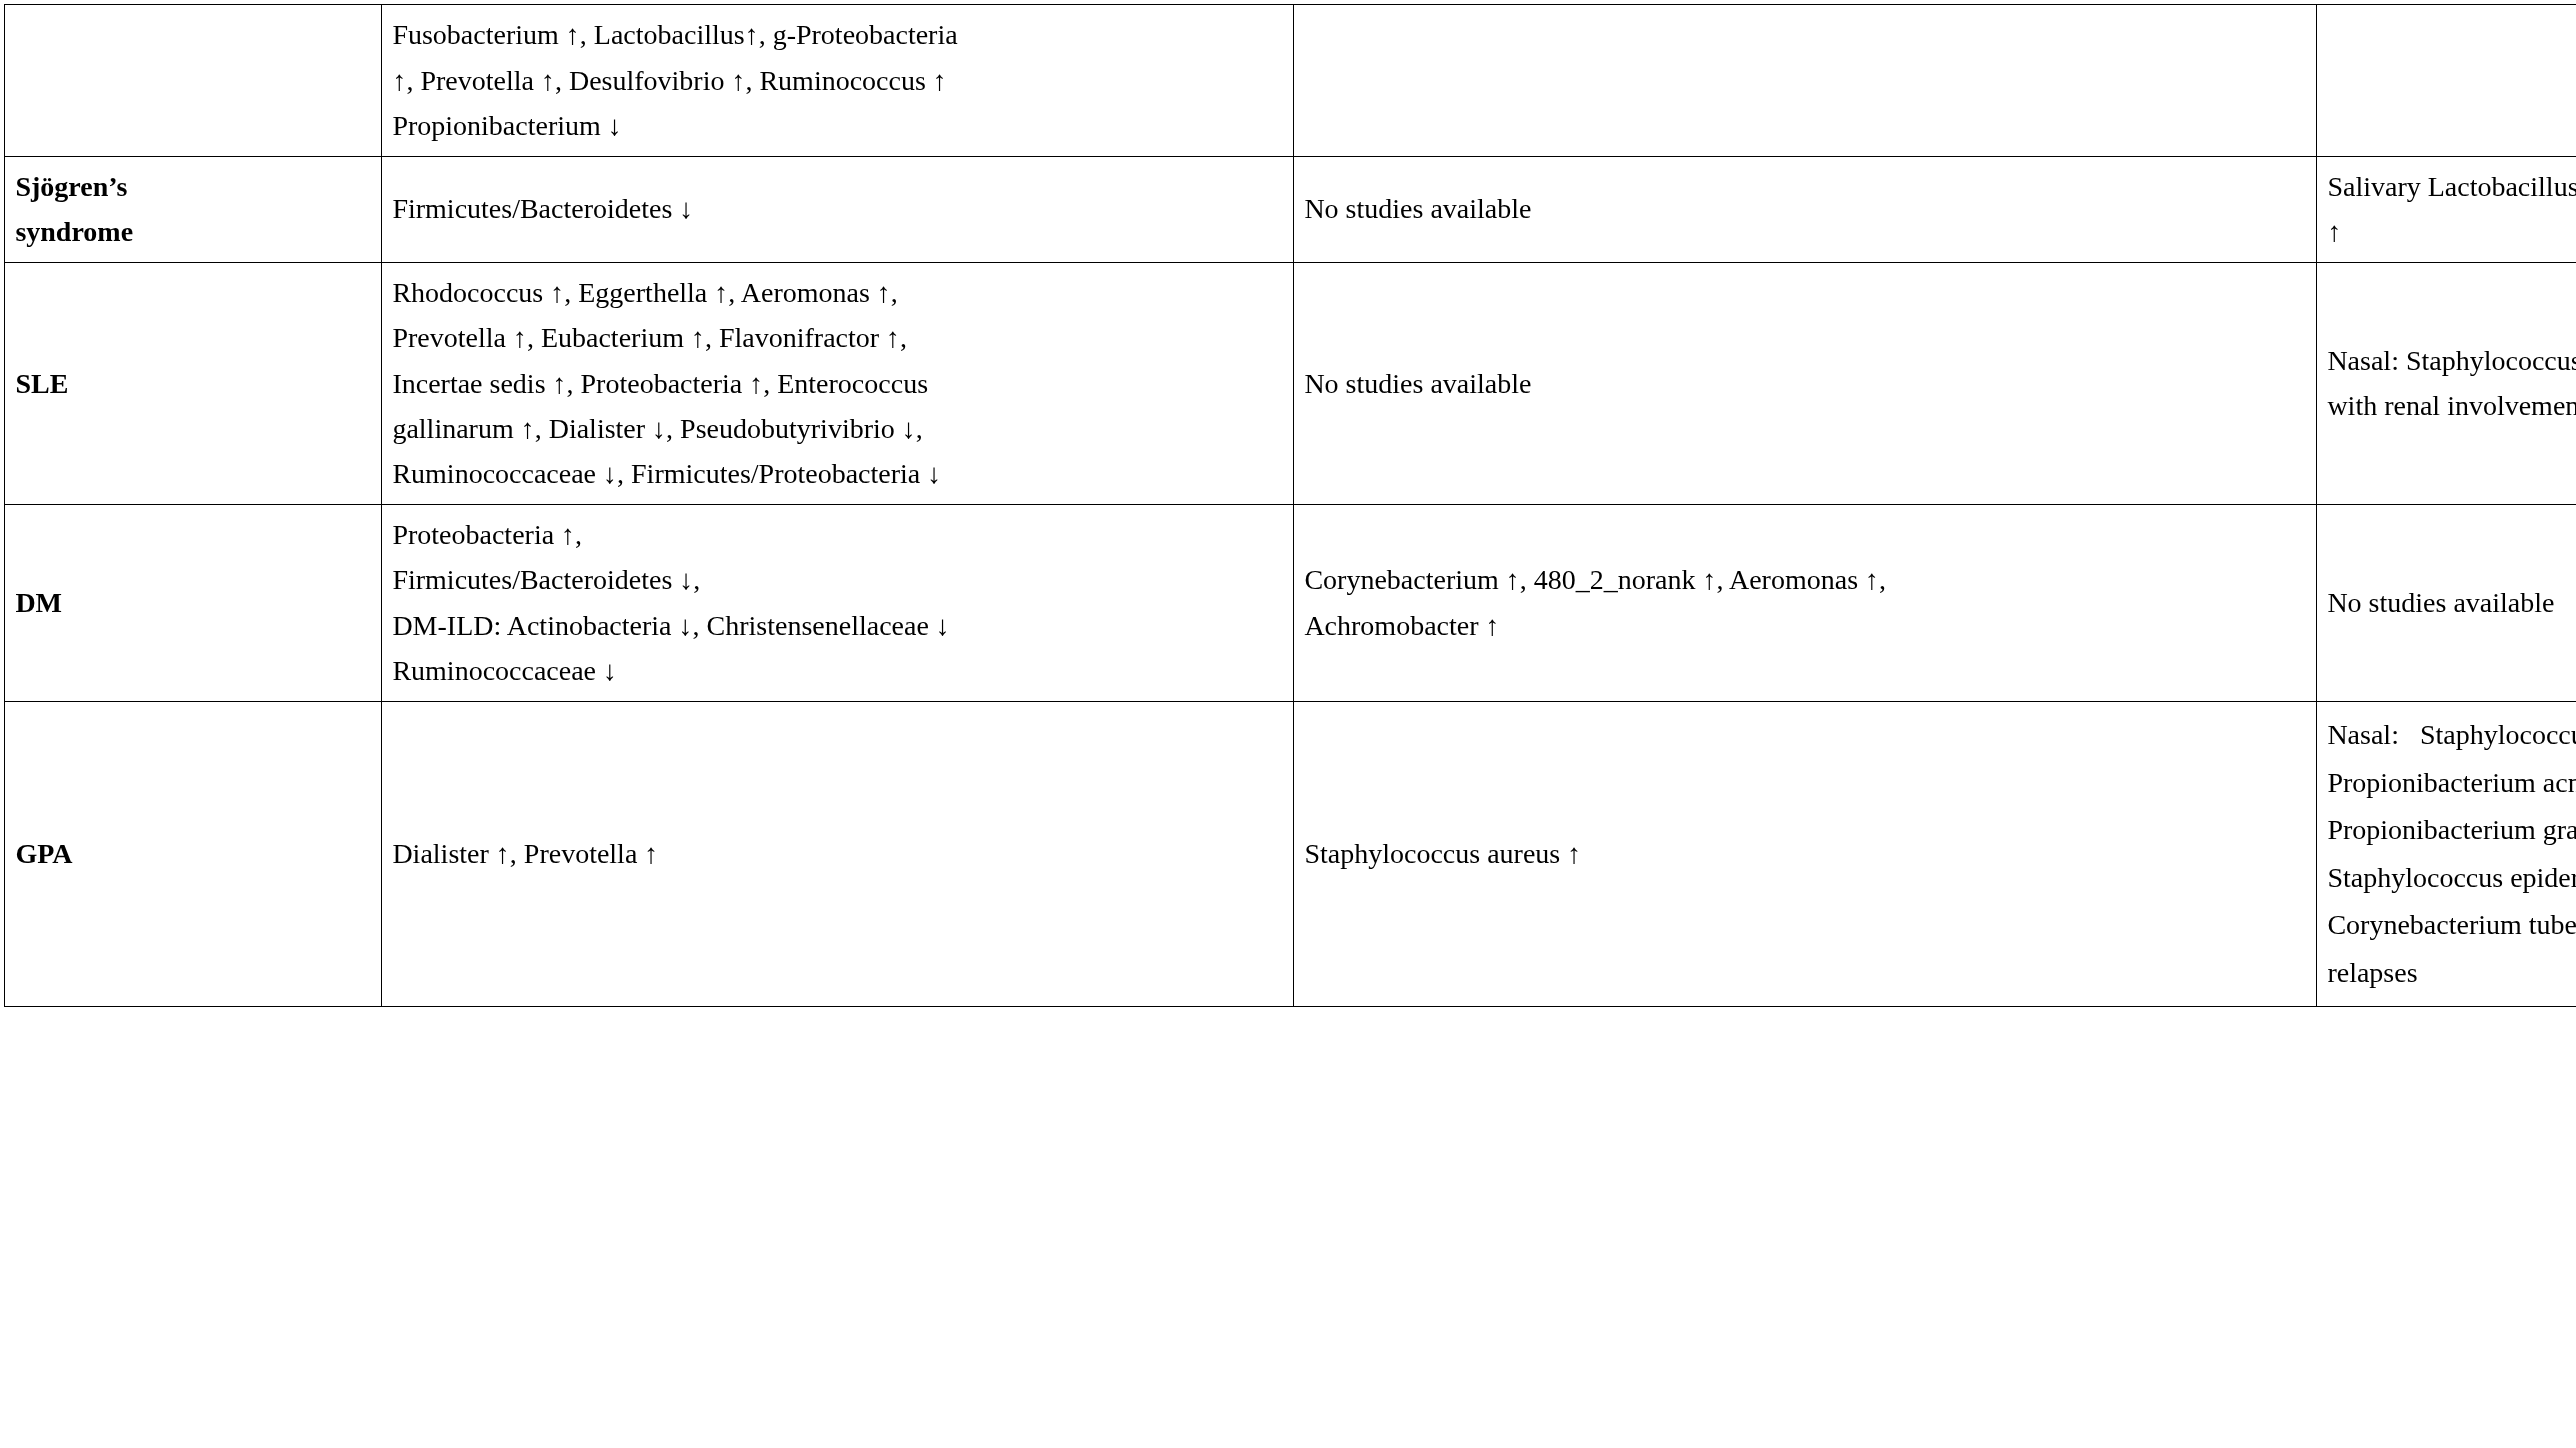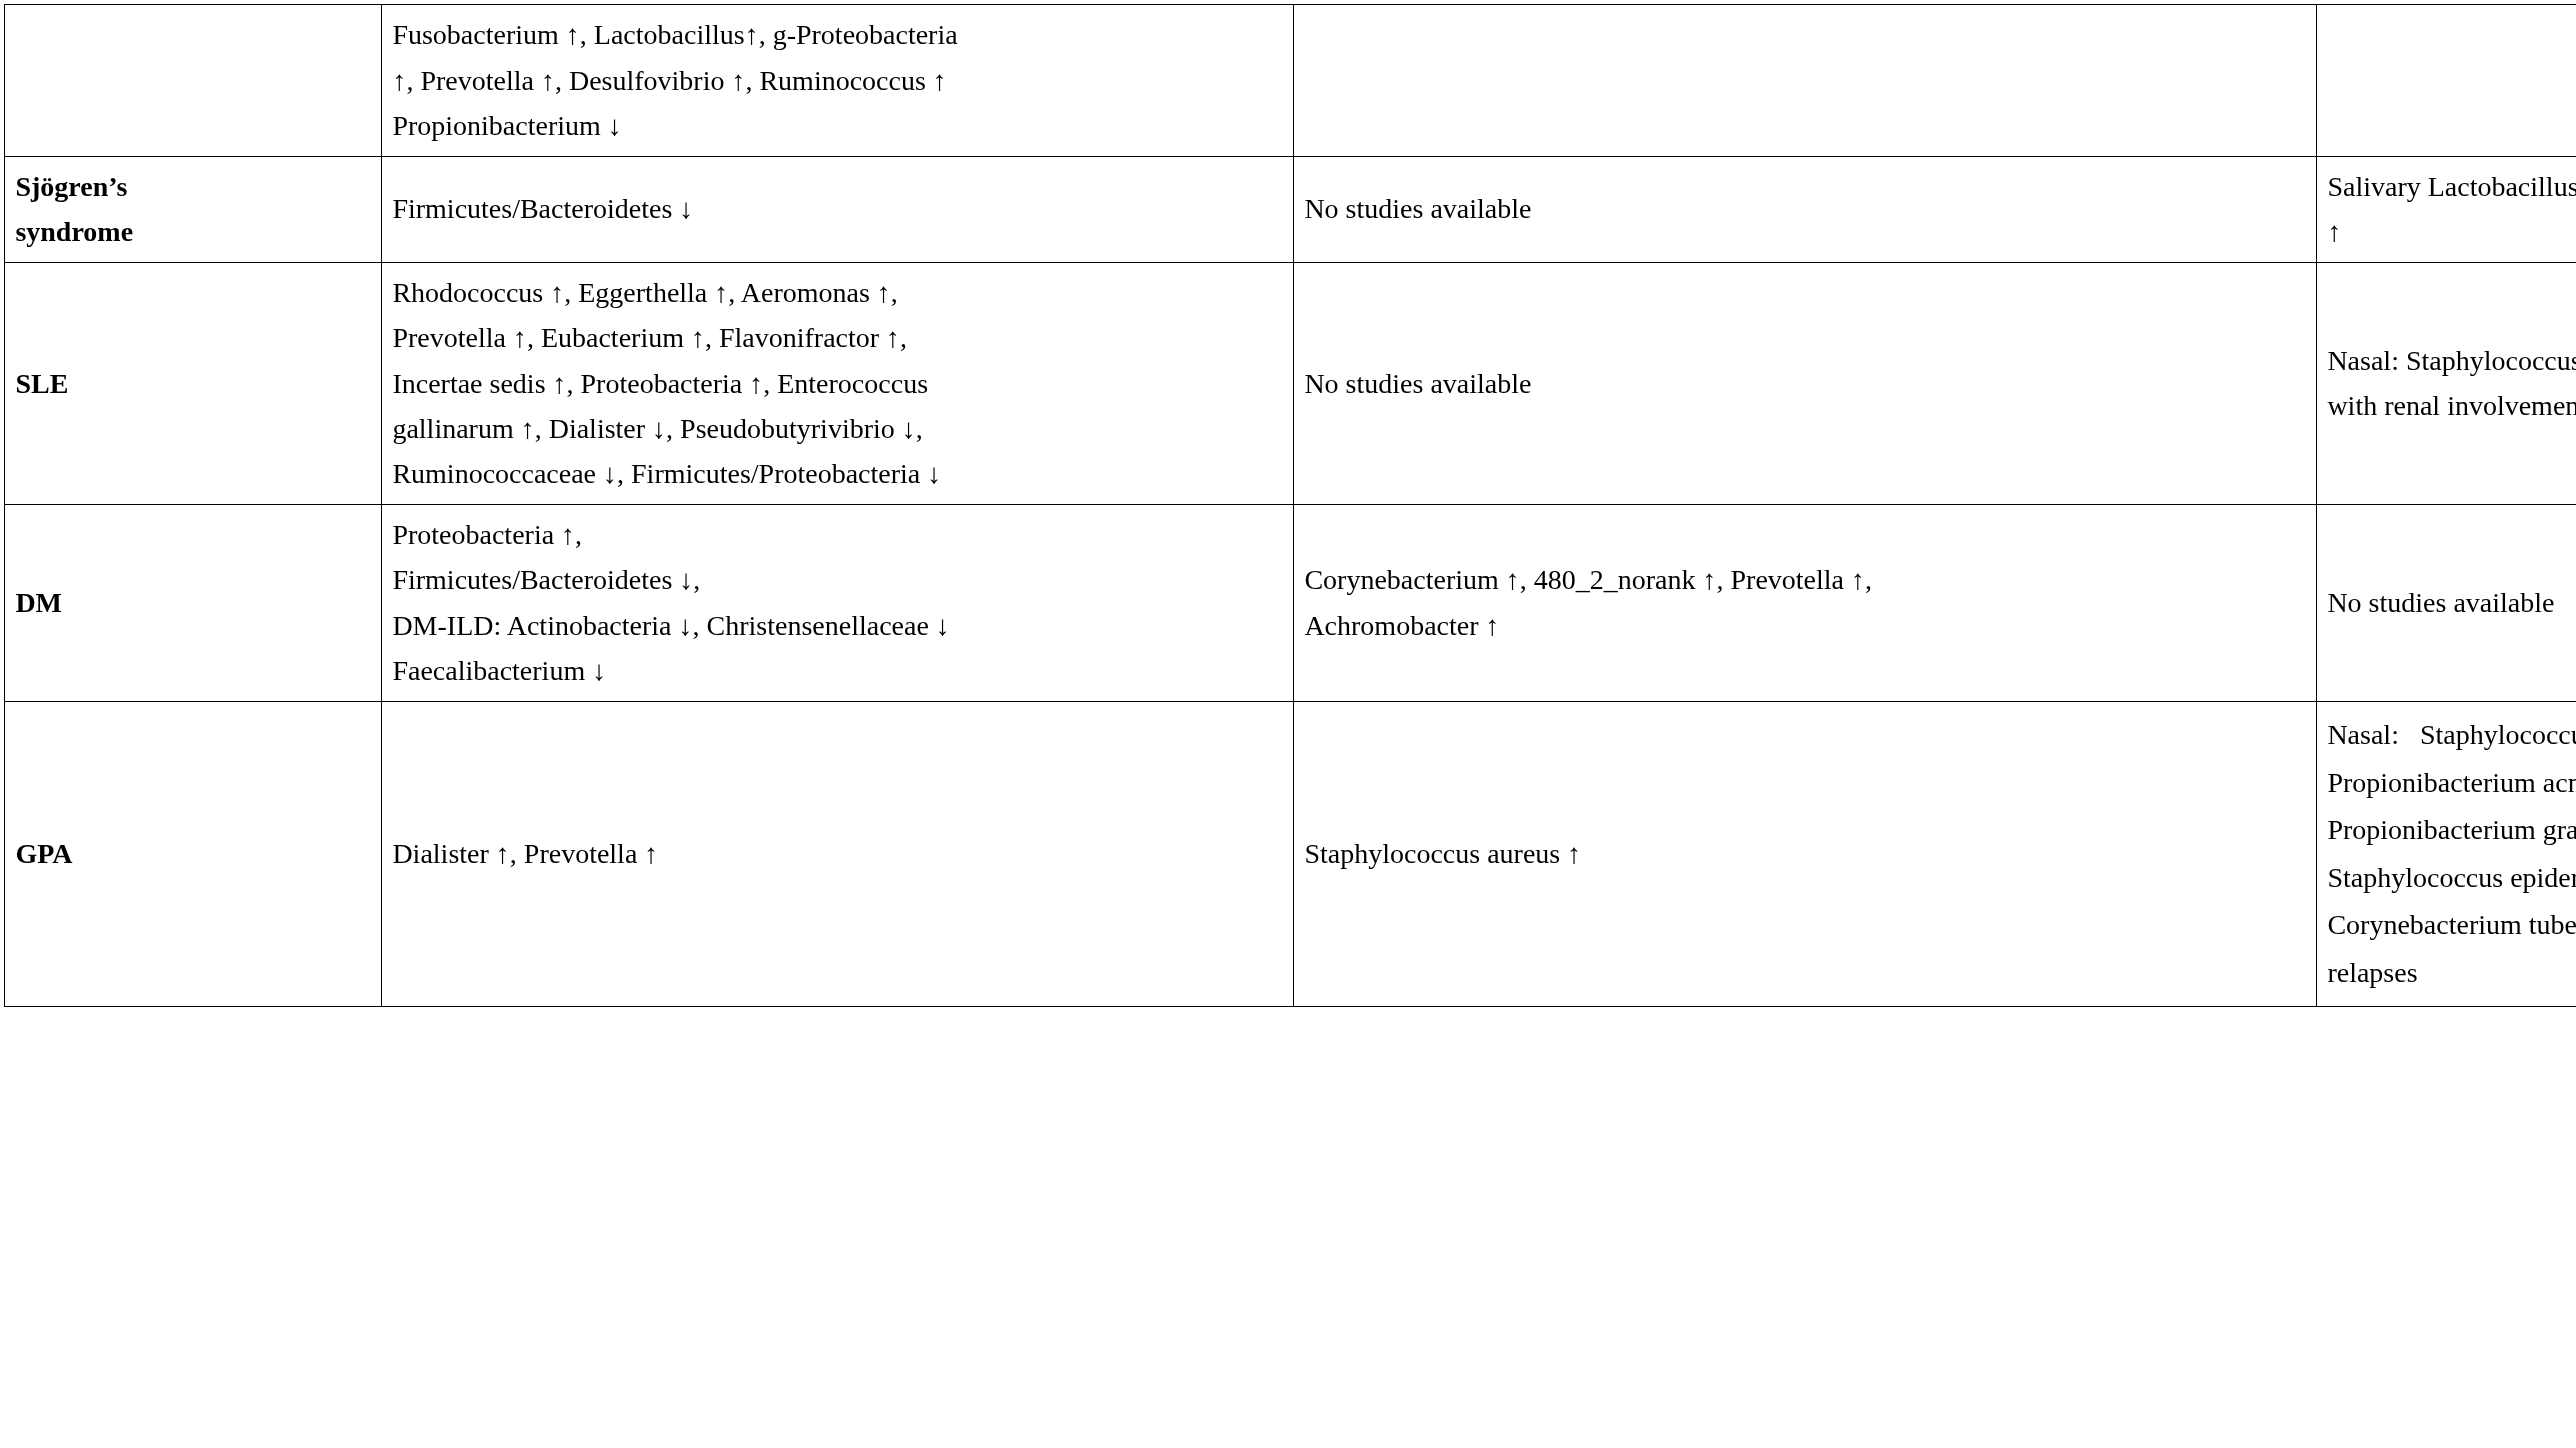--- a/index.html
+++ b/index.html
@@ -167,26 +167,26 @@
         <td class="disease-cell">
           <span class="cell-lines">
             <span class="cell-line">DM</span>
           </span>
         </td>
         <td class="gut-cell">
           <span class="cell-lines">
             <span class="cell-line">Proteobacteria ↑,</span>
             <span class="cell-line">Firmicutes/Bacteroidetes ↓,</span>
             <span class="cell-line">DM-ILD: Actinobacteria ↓, Christensenellaceae ↓</span>
-            <span class="cell-line">Faecalibacterium ↓</span>
-          </span>
-        </td>
-        <td class="lung-cell">
-          <span class="cell-lines">
-            <span class="cell-line">Corynebacterium ↑, 480_2_norank ↑, Prevotella ↑,</span>
+            <span class="cell-line">Ruminococcaceae ↓</span>
+          </span>
+        </td>
+        <td class="lung-cell">
+          <span class="cell-lines">
+            <span class="cell-line">Corynebacterium ↑, 480_2_norank ↑, Aeromonas ↑,</span>
             <span class="cell-line">Achromobacter ↑</span>
           </span>
         </td>
         <td class="other-cell">
           <span class="cell-lines">
             <span class="cell-line">No studies available</span>
           </span>
         </td>
       </tr>
 

